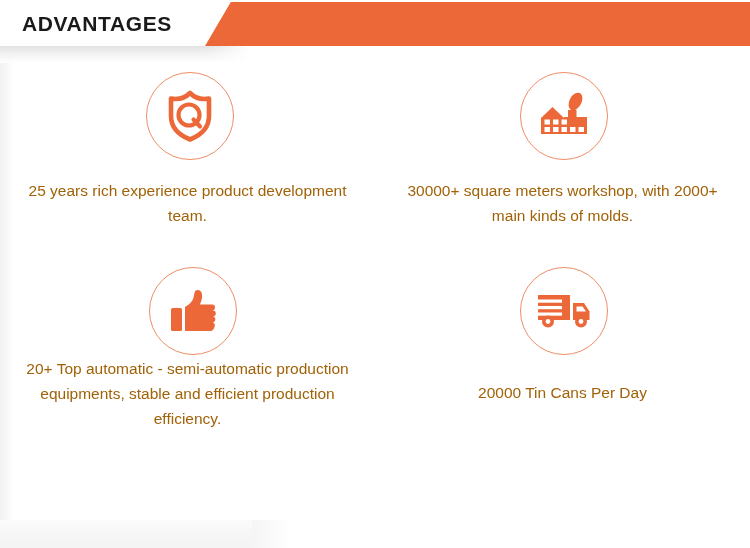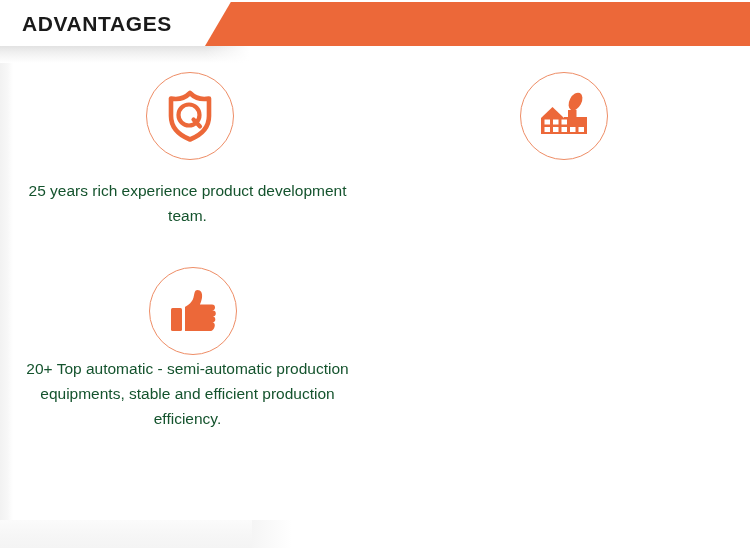--- a/index.html
+++ b/index.html
@@ -142,21 +142,21 @@
   }
   .feature-icon-circle svg {
     display: block;
   }
   .feature-text {
     margin-top: 18px;
     width: 330px;
     text-align: center;
     font-size: 15.5px;
     line-height: 25px;
-    color: #14532d;
+    color: #a16207;
   }
   
   .feature.col-left .feature-icon-circle { margin-left: 4px; }
   .feature.col-right .feature-icon-circle { margin-left: 2px; }
   .feature.r2.col-left .feature-icon-circle { margin-left: 10px; }
   .feature.r2.col-right .feature-icon-circle { margin-left: 2px; }
   .feature.r2.col-left .feature-text { margin-top: 1px; }
   .feature.r2.col-right .feature-text { margin-top: 25px; }
 </style>
 </head>
@@ -206,29 +206,52 @@
             <rect x="16" y="29.5" width="5.5" height="5" fill="#ffffff"></rect>
             <rect x="24.5" y="29.5" width="5.5" height="5" fill="#ffffff"></rect>
             <rect x="7.5" y="37" width="5.5" height="5" fill="#ffffff"></rect>
             <rect x="16" y="37" width="5.5" height="5" fill="#ffffff"></rect>
             <rect x="24.5" y="37" width="5.5" height="5" fill="#ffffff"></rect>
             <rect x="33" y="37" width="5.5" height="5" fill="#ffffff"></rect>
             <rect x="41.5" y="37" width="5.5" height="5" fill="#ffffff"></rect>
           </svg>
         </span>
       </div>
+      <div class="feature-text">30000+ square meters workshop, with 2000+ main kinds of molds.</div>
     </div>
 
     <div class="feature r2 col-left">
       <div class="feature-icon-circle">
         <span>
           <svg width="50" height="48" viewBox="0 0 50 48" aria-hidden="true">
             <rect x="3" y="21" width="11" height="23" rx="1.5" fill="#ec6839"></rect>
             <path d="M17 44 L17 20 C17 20, 24 16.5, 25.5 10.5 C26.6 6, 26.5 3, 29.5 3 C33 3, 34.5 6, 34 10.5 C33.7 13.5, 32 17.5, 32 17.5 L44 17.5 C46 17.5, 47 18.8, 47 20.6 C47 22.4, 45.8 23.6, 44 23.6 L45 23.6 C46.8 23.6, 47.8 24.8, 47.8 26.6 C47.8 28.4, 46.6 29.6, 44.8 29.6 C46.4 29.6, 47.3 30.8, 47.3 32.5 C47.3 34.2, 46.2 35.4, 44.5 35.4 C46 35.4, 46.8 36.6, 46.8 38.2 C46.8 40.2, 45.4 44, 42 44 Z" fill="#ec6839"></path>
           </svg>
         </span>
       </div>
       <div class="feature-text">20+ Top automatic - semi-automatic production equipments, stable and efficient production efficiency.</div>
     </div>
 
+    <div class="feature r2 col-right">
+      <div class="feature-icon-circle">
+        <span>
+          <svg width="56" height="44" viewBox="0 0 56 44" aria-hidden="true">
+
+            <rect x="2" y="6" width="32" height="25" fill="#ec6839"></rect>
+            <rect x="0" y="10.5" width="26" height="3.2" fill="#ffffff"></rect>
+            <rect x="0" y="17" width="26" height="3.2" fill="#ffffff"></rect>
+            <rect x="0" y="23.5" width="26" height="3.2" fill="#ffffff"></rect>
+
+            <path d="M37 14 L48 14 L53.5 22.5 L53.5 31 L37 31 Z" fill="#ec6839"></path>
+            <path d="M40.5 17.5 L46.5 17.5 L50 22.5 L40.5 22.5 Z" fill="#ffffff"></path>
+
+            <circle cx="12" cy="32.5" r="6" fill="#ec6839"></circle>
+            <circle cx="12" cy="32.5" r="2.4" fill="#ffffff"></circle>
+            <circle cx="45" cy="32.5" r="6" fill="#ec6839"></circle>
+            <circle cx="45" cy="32.5" r="2.4" fill="#ffffff"></circle>
+          </svg>
+        </span>
+      </div>
+      <div class="feature-text">20000 Tin Cans Per Day</div>
+    </div>
 
   </div>
 </div>
 
 </body></html>

